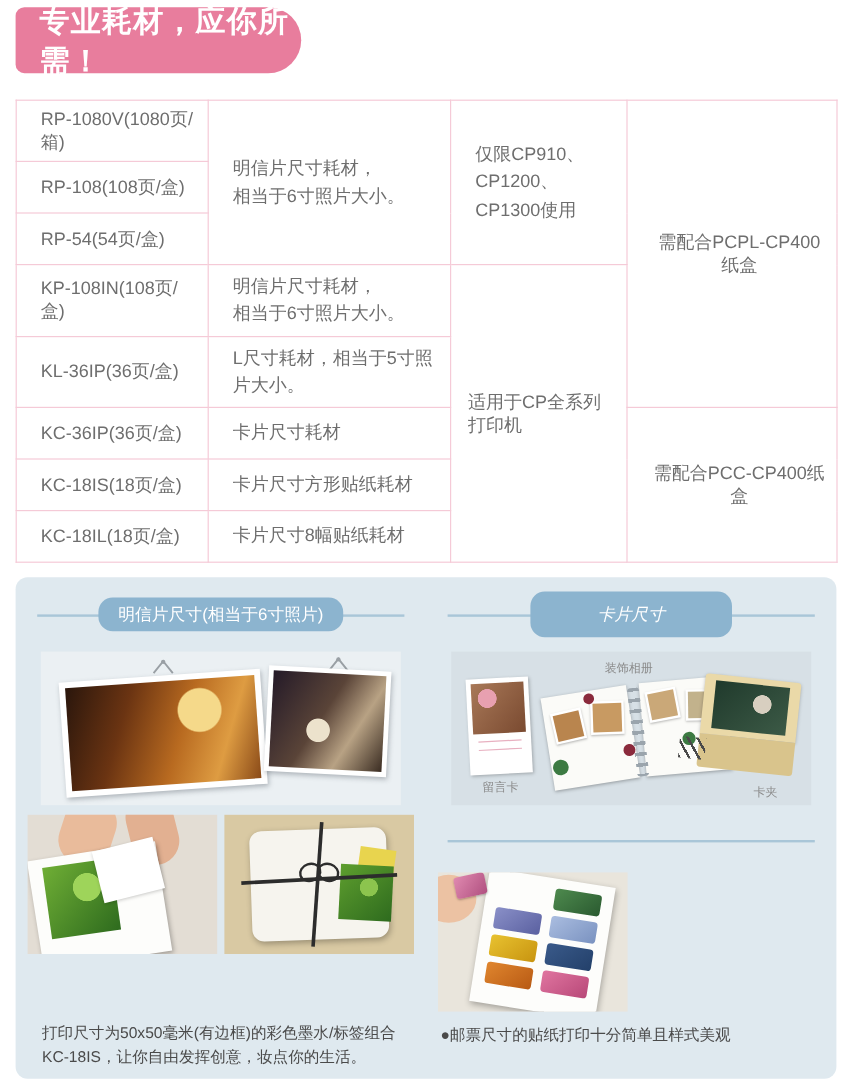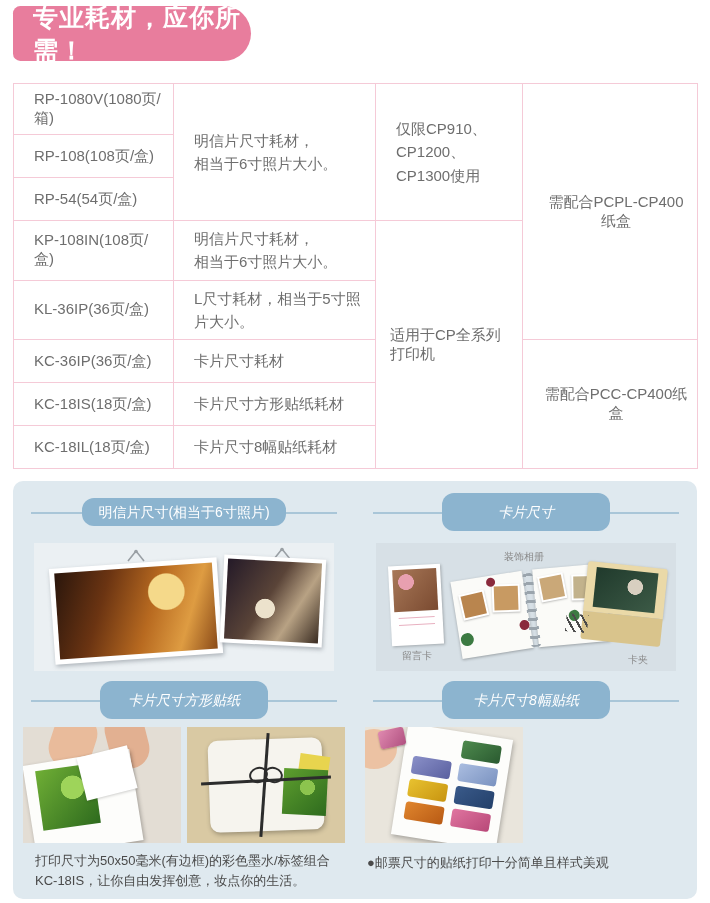--- a/index.html
+++ b/index.html
@@ -264,24 +264,20 @@
             <div class="bot"></div>
           </div>
           <div class="mini-label" style="left:26px;bottom:8px;">留言卡</div>
           <div class="mini-label" style="right:28px;bottom:4px;">卡夹</div>
         </div>
       </div>
     </div>
 
     <div class="prow">
       <div class="pcol">
-        <div class="header hdr2">
-          <div class="hline"></div>
-          <div class="pill single">卡片尺寸方形贴纸</div>
-        </div>
         <div class="photo-row">
           <div class="p3 p3a">
             <div class="finger"></div>
             <div class="finger2"></div>
             <div class="card"></div>
             <div class="sticker"></div>
             <div class="peel"></div>
           </div>
           <div class="p3 p3b">
             <div class="parcel"></div>
@@ -290,21 +286,20 @@
             <div class="tw-h"></div>
             <div class="tw-v"></div>
             <div class="bow"></div>
           </div>
         </div>
       </div>
 
       <div class="pcol">
         <div class="header hdr2">
           <div class="hline"></div>
-          <div class="pill single">卡片尺寸8幅贴纸</div>
         </div>
         <div class="photo-row">
           <div class="p4a">
             <div class="sheet">
               <div class="grid">
                 <div class="st" style="background:rgba(0,0,0,0);"></div>
                 <div class="st" style="background:linear-gradient(135deg,#4e8a4e,#2a5a30);"></div>
                 <div class="st" style="background:linear-gradient(135deg,#8a90c8,#5a60a0);"></div>
                 <div class="st" style="background:linear-gradient(135deg,#aabde0,#7a92c0);"></div>
                 <div class="st" style="background:linear-gradient(135deg,#e8c230,#c89410);"></div>

